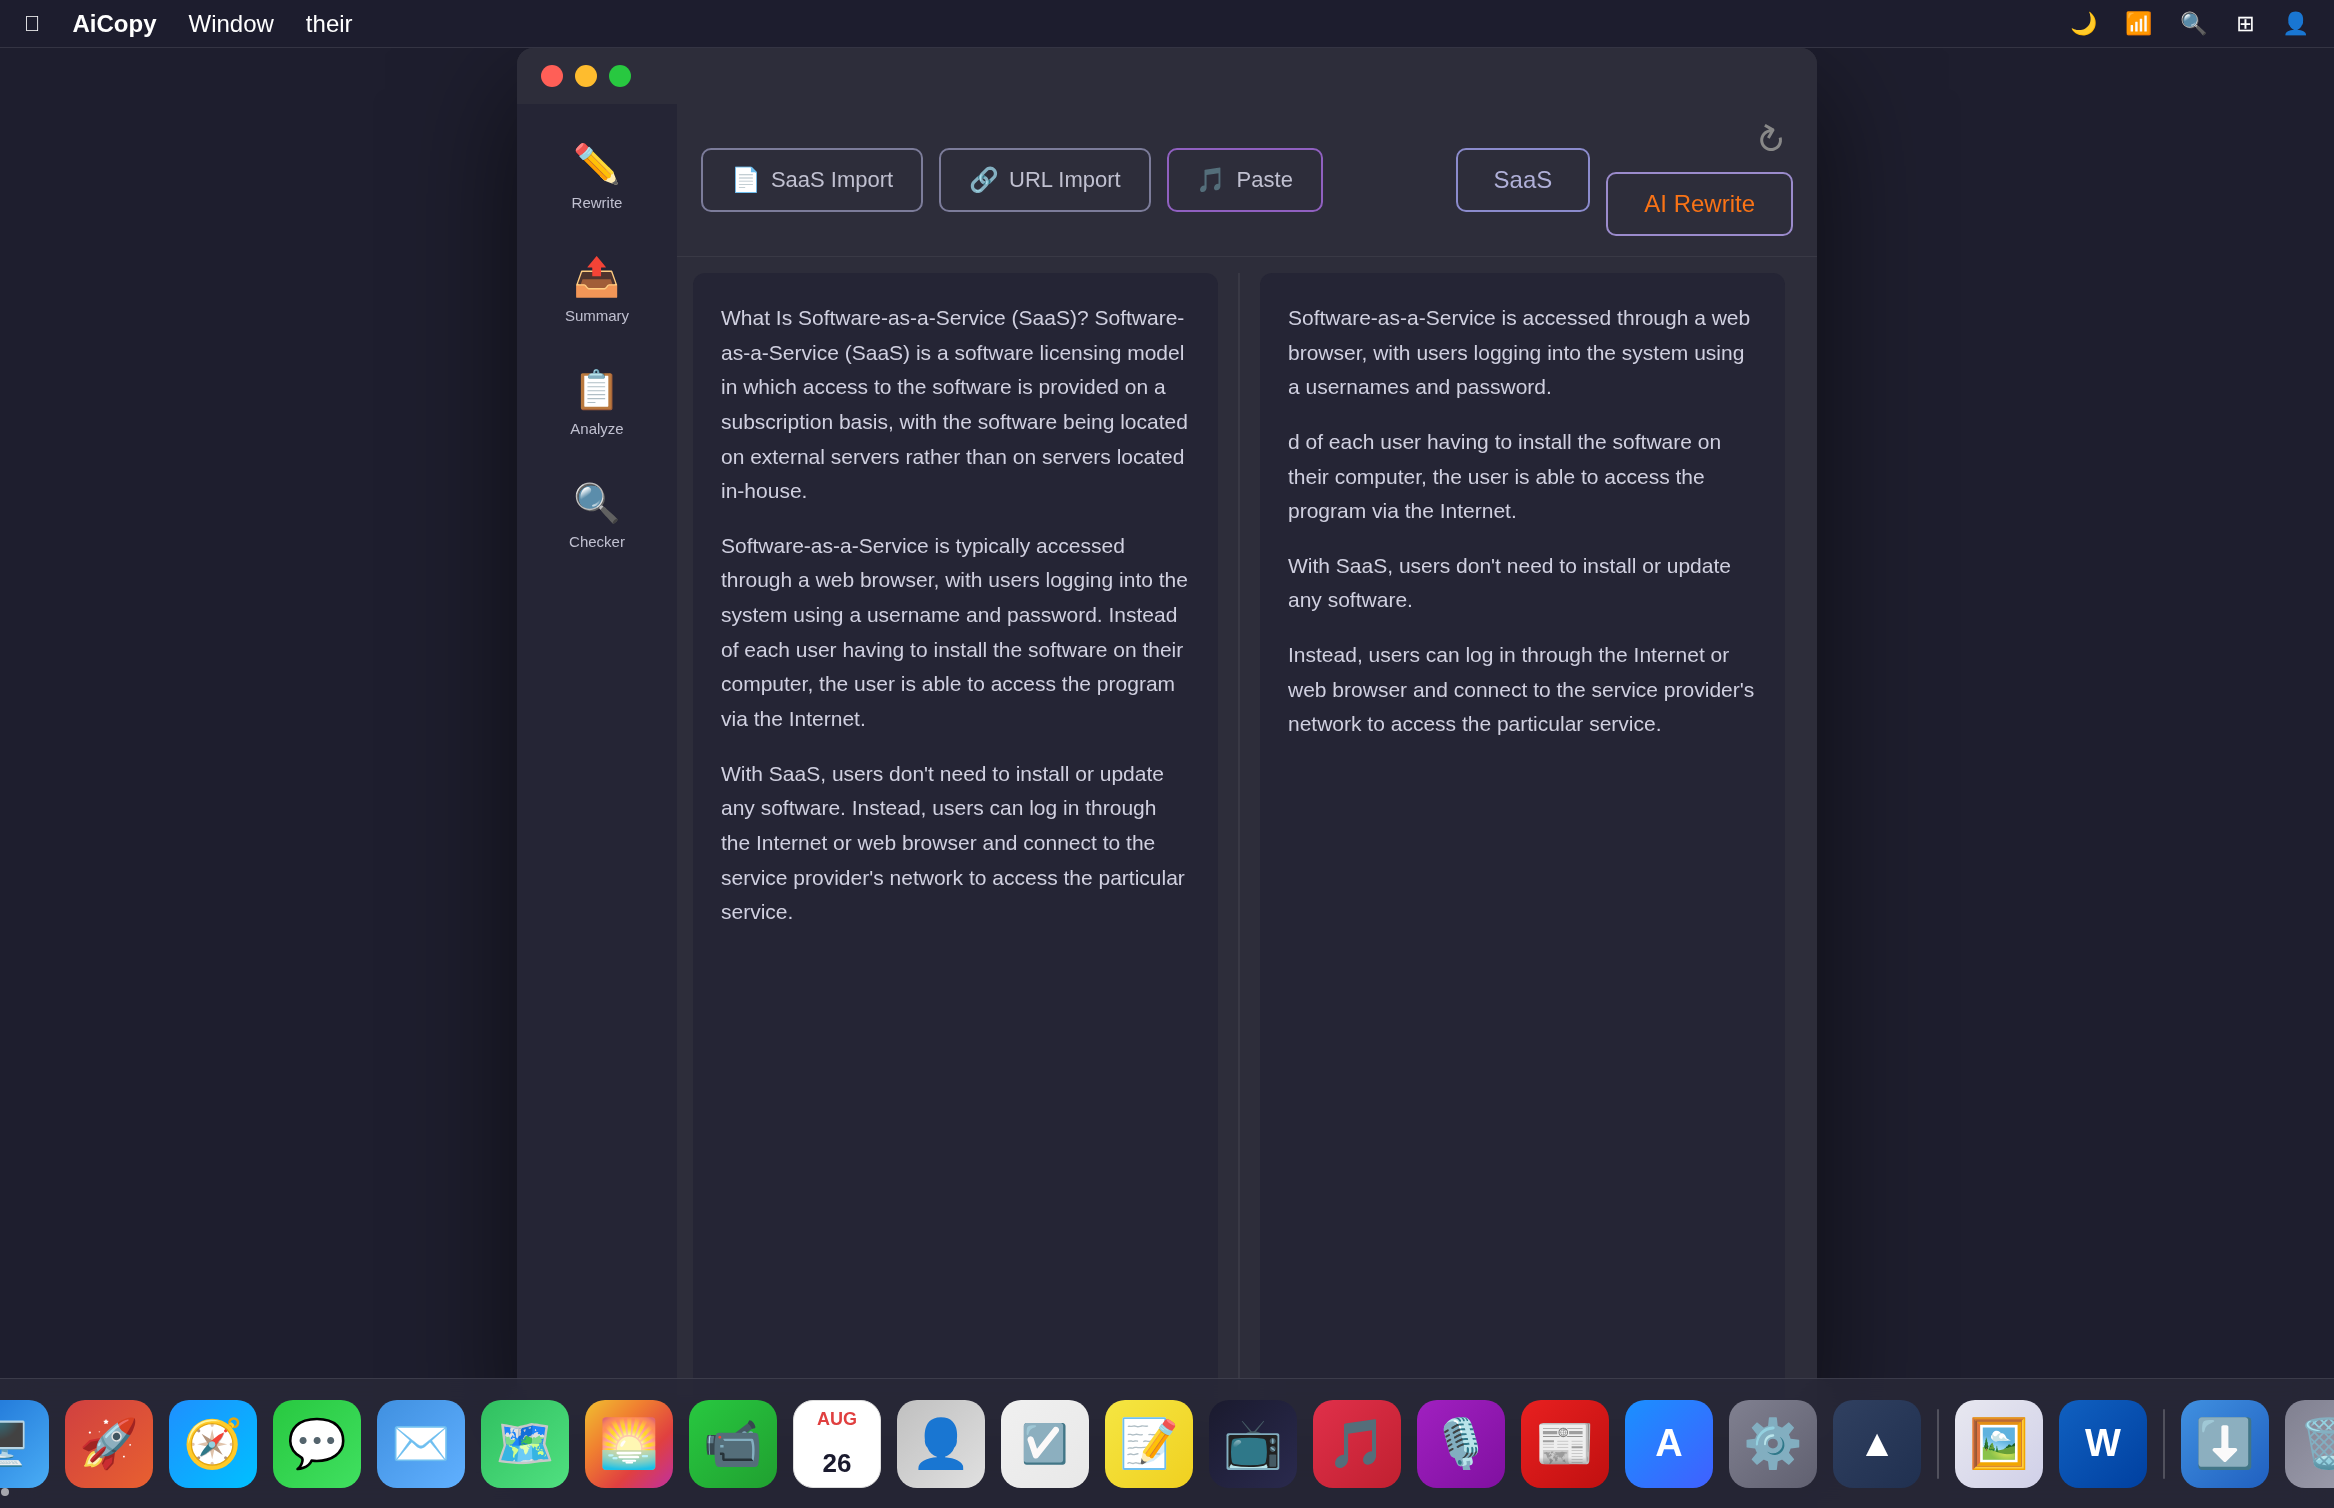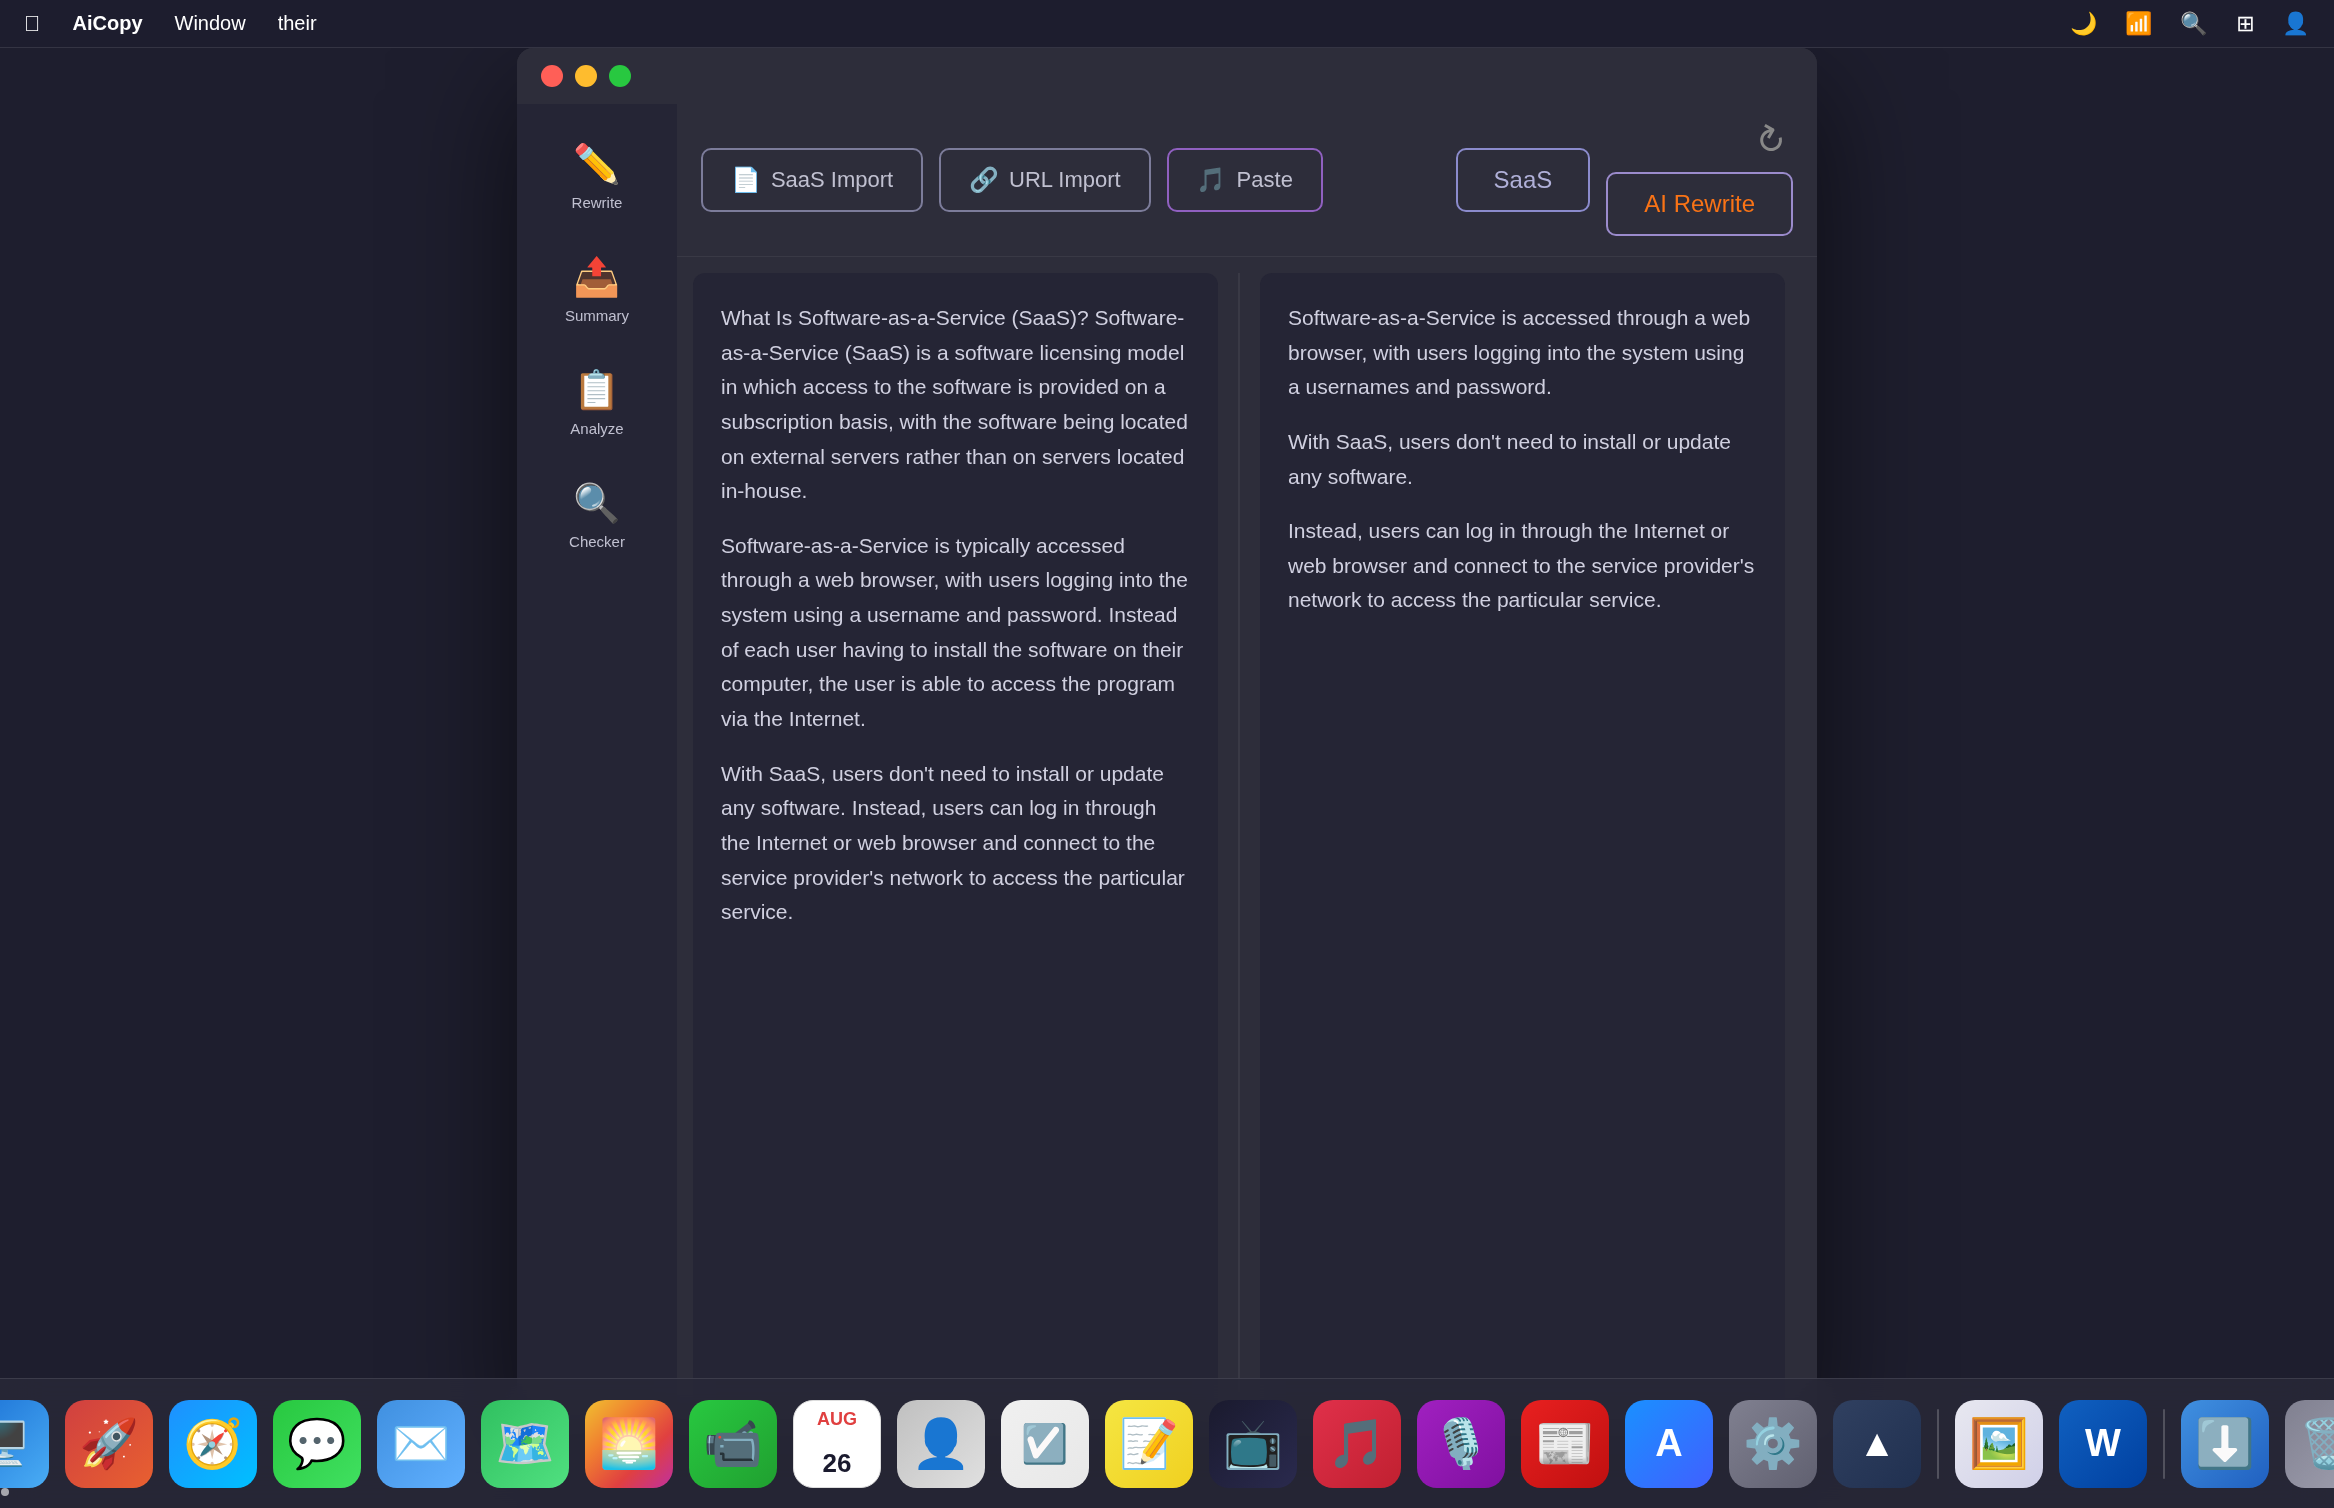--- a/index.html
+++ b/index.html
@@ -23,21 +23,21 @@
       gap: 32px;
       border-bottom: 1px solid rgba(255,255,255,0.1);
       position: relative;
       z-index: 100;
     }
     .menubar-apple {
       font-size: 22px;
       color: #fff;
     }
     .menubar-item {
-      font-size: 20px;
+      font-size: 24px;
       color: #fff;
       font-weight: 500;
     }
     .menubar-item.app-name {
       font-weight: 700;
     }
     .menubar-right {
       margin-left: auto;
       display: flex;
       align-items: center;
@@ -375,20 +375,21 @@
         <div class="text-panel">
           <p>What Is Software-as-a-Service (SaaS)? Software-as-a-Service (SaaS) is a software licensing model in which access to the software is provided on a subscription basis, with the software being located on external servers rather than on servers located in-house.</p>
           <p>Software-as-a-Service is typically accessed through a web browser, with users logging into the system using a username and password. Instead of each user having to install the software on their computer, the user is able to access the program via the Internet.</p>
           <p>With SaaS, users don't need to install or update any software. Instead, users can log in through the Internet or web browser and connect to the service provider's network to access the particular service.</p>
         </div>
 
         <div class="divider-line"></div>
 
         <div class="text-panel">
           <p>Software-as-a-Service is accessed through a web browser, with users logging into the system using a usernames and password.</p>
+          <p>d of each user having to install the software on their computer, the user is able to access the program via the Internet.</p>
           <p>With SaaS, users don't need to install or update any software.</p>
           <p> Instead, users can log in through the Internet or web browser and connect to the service provider's network to access the particular service.</p>
         </div>
 
       </div>
     </div>
   </div>
 </div>
 
 <div class="dock">

